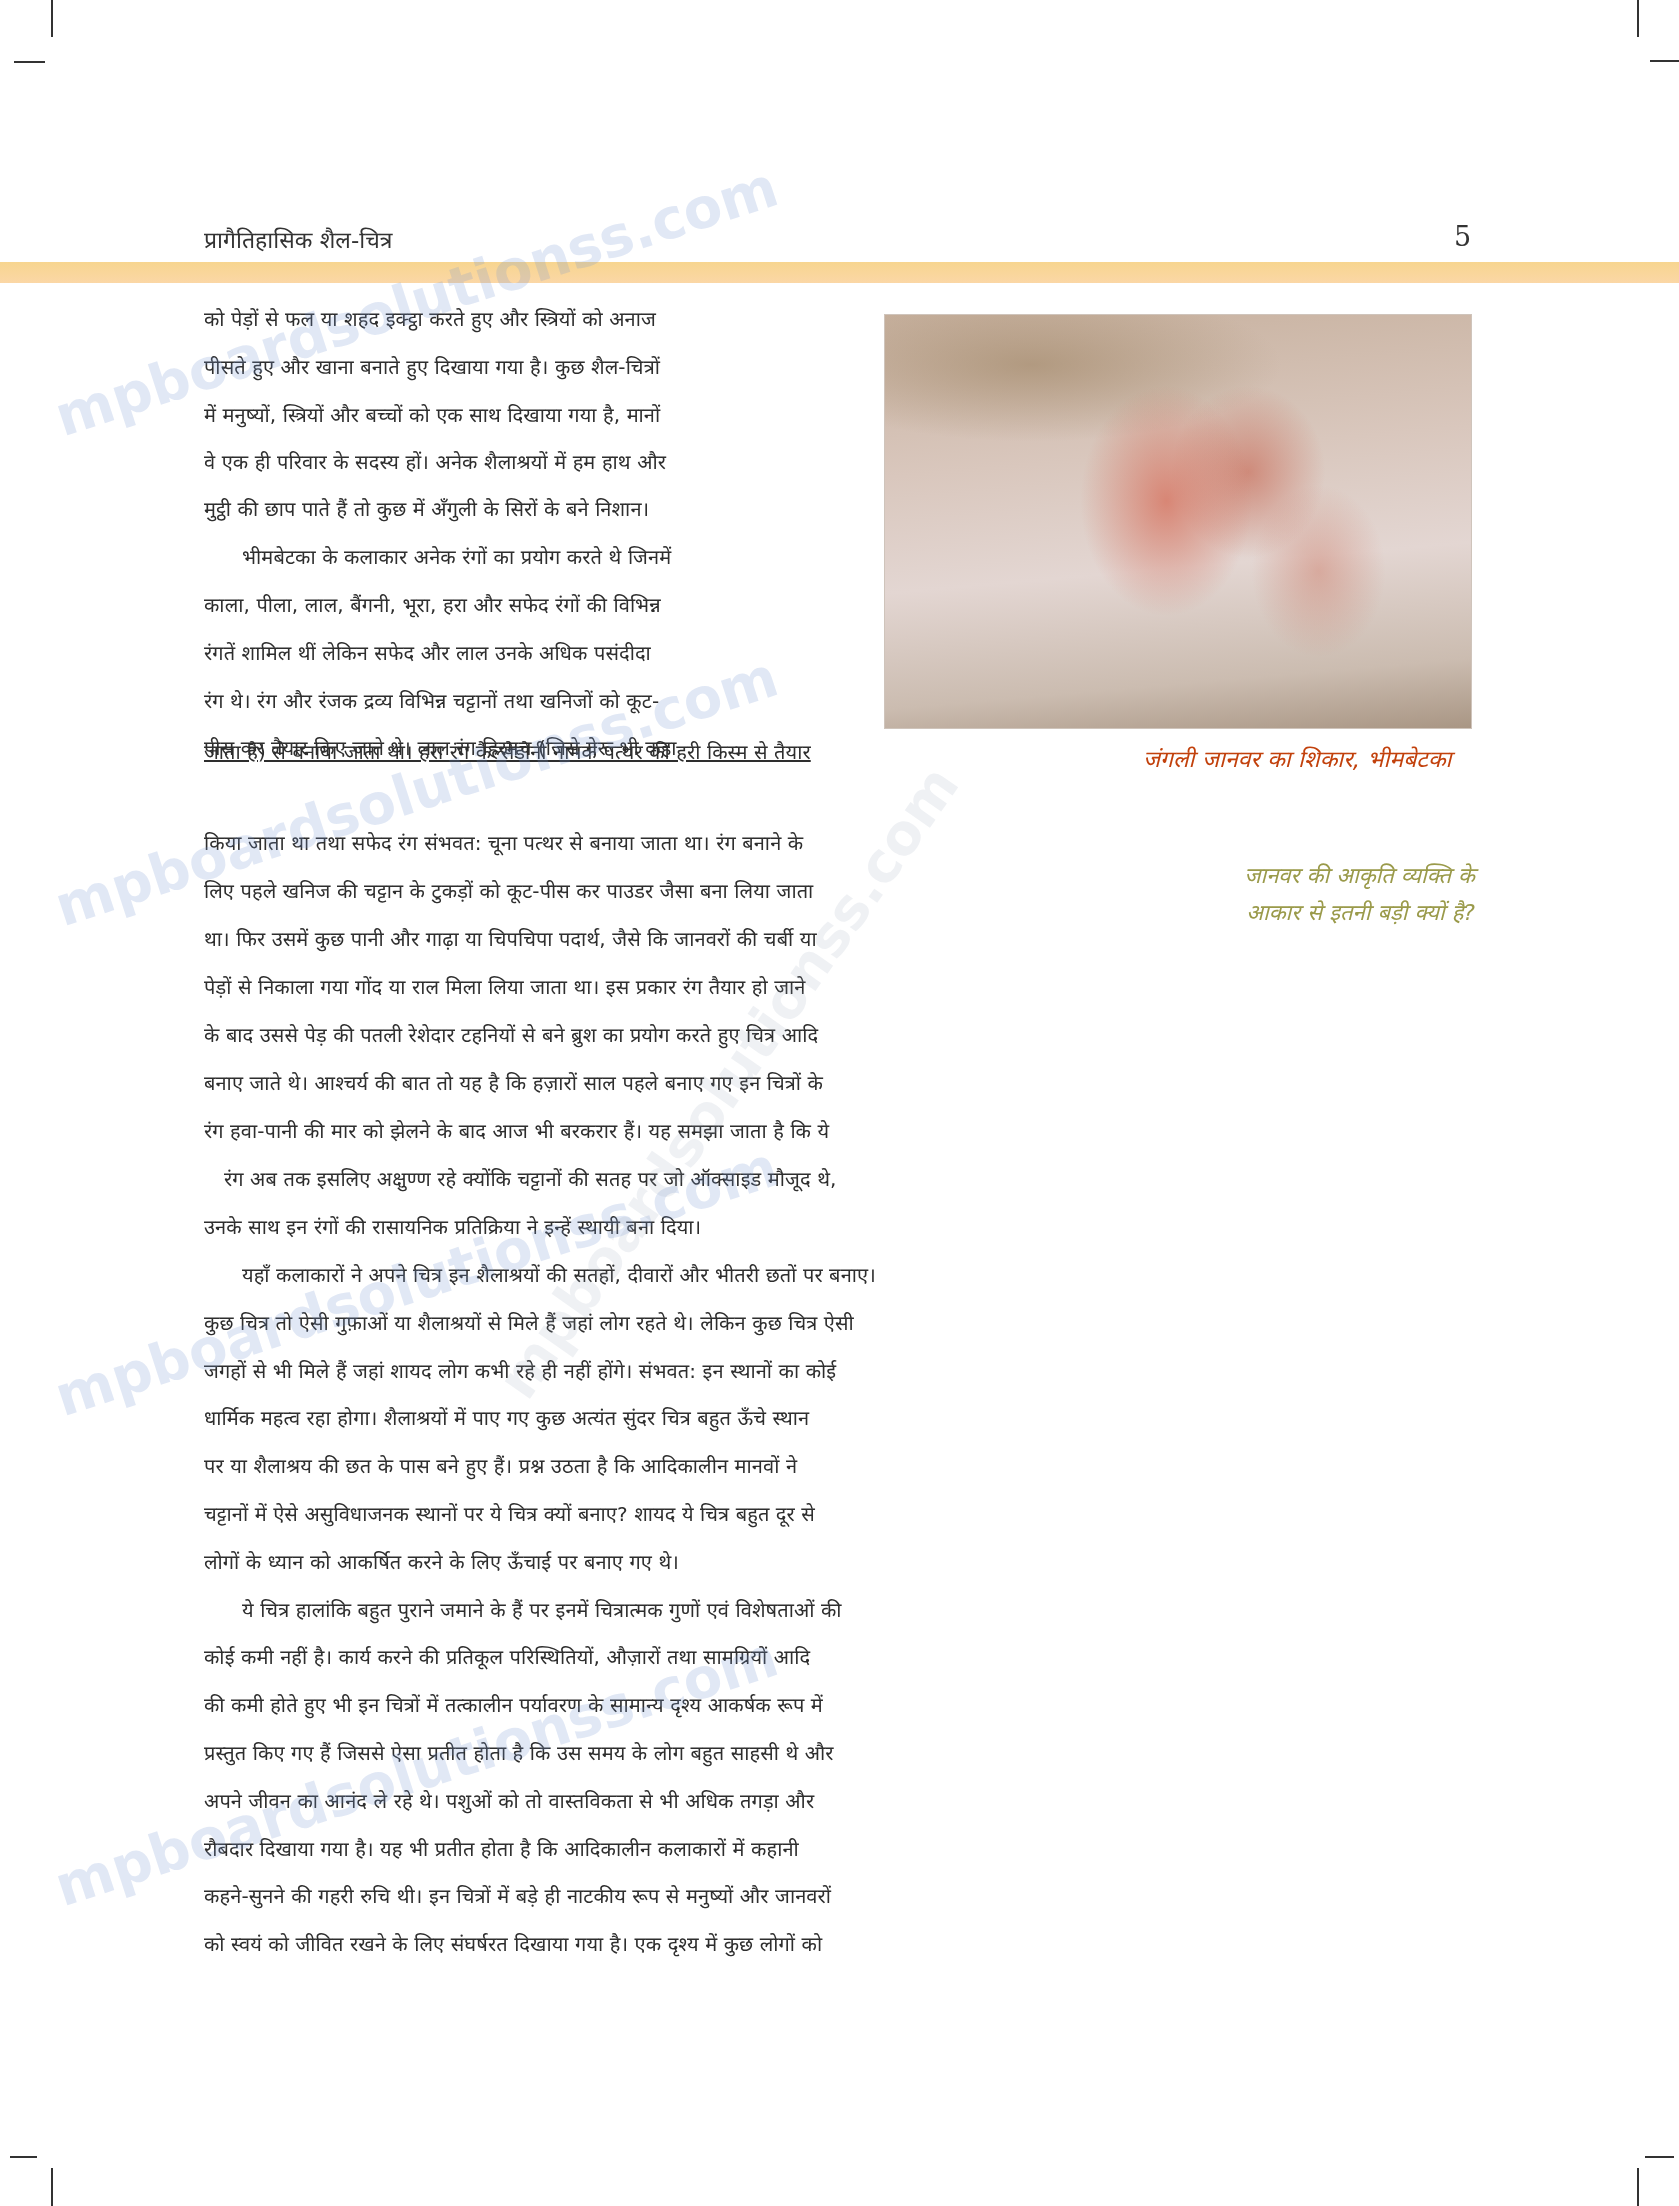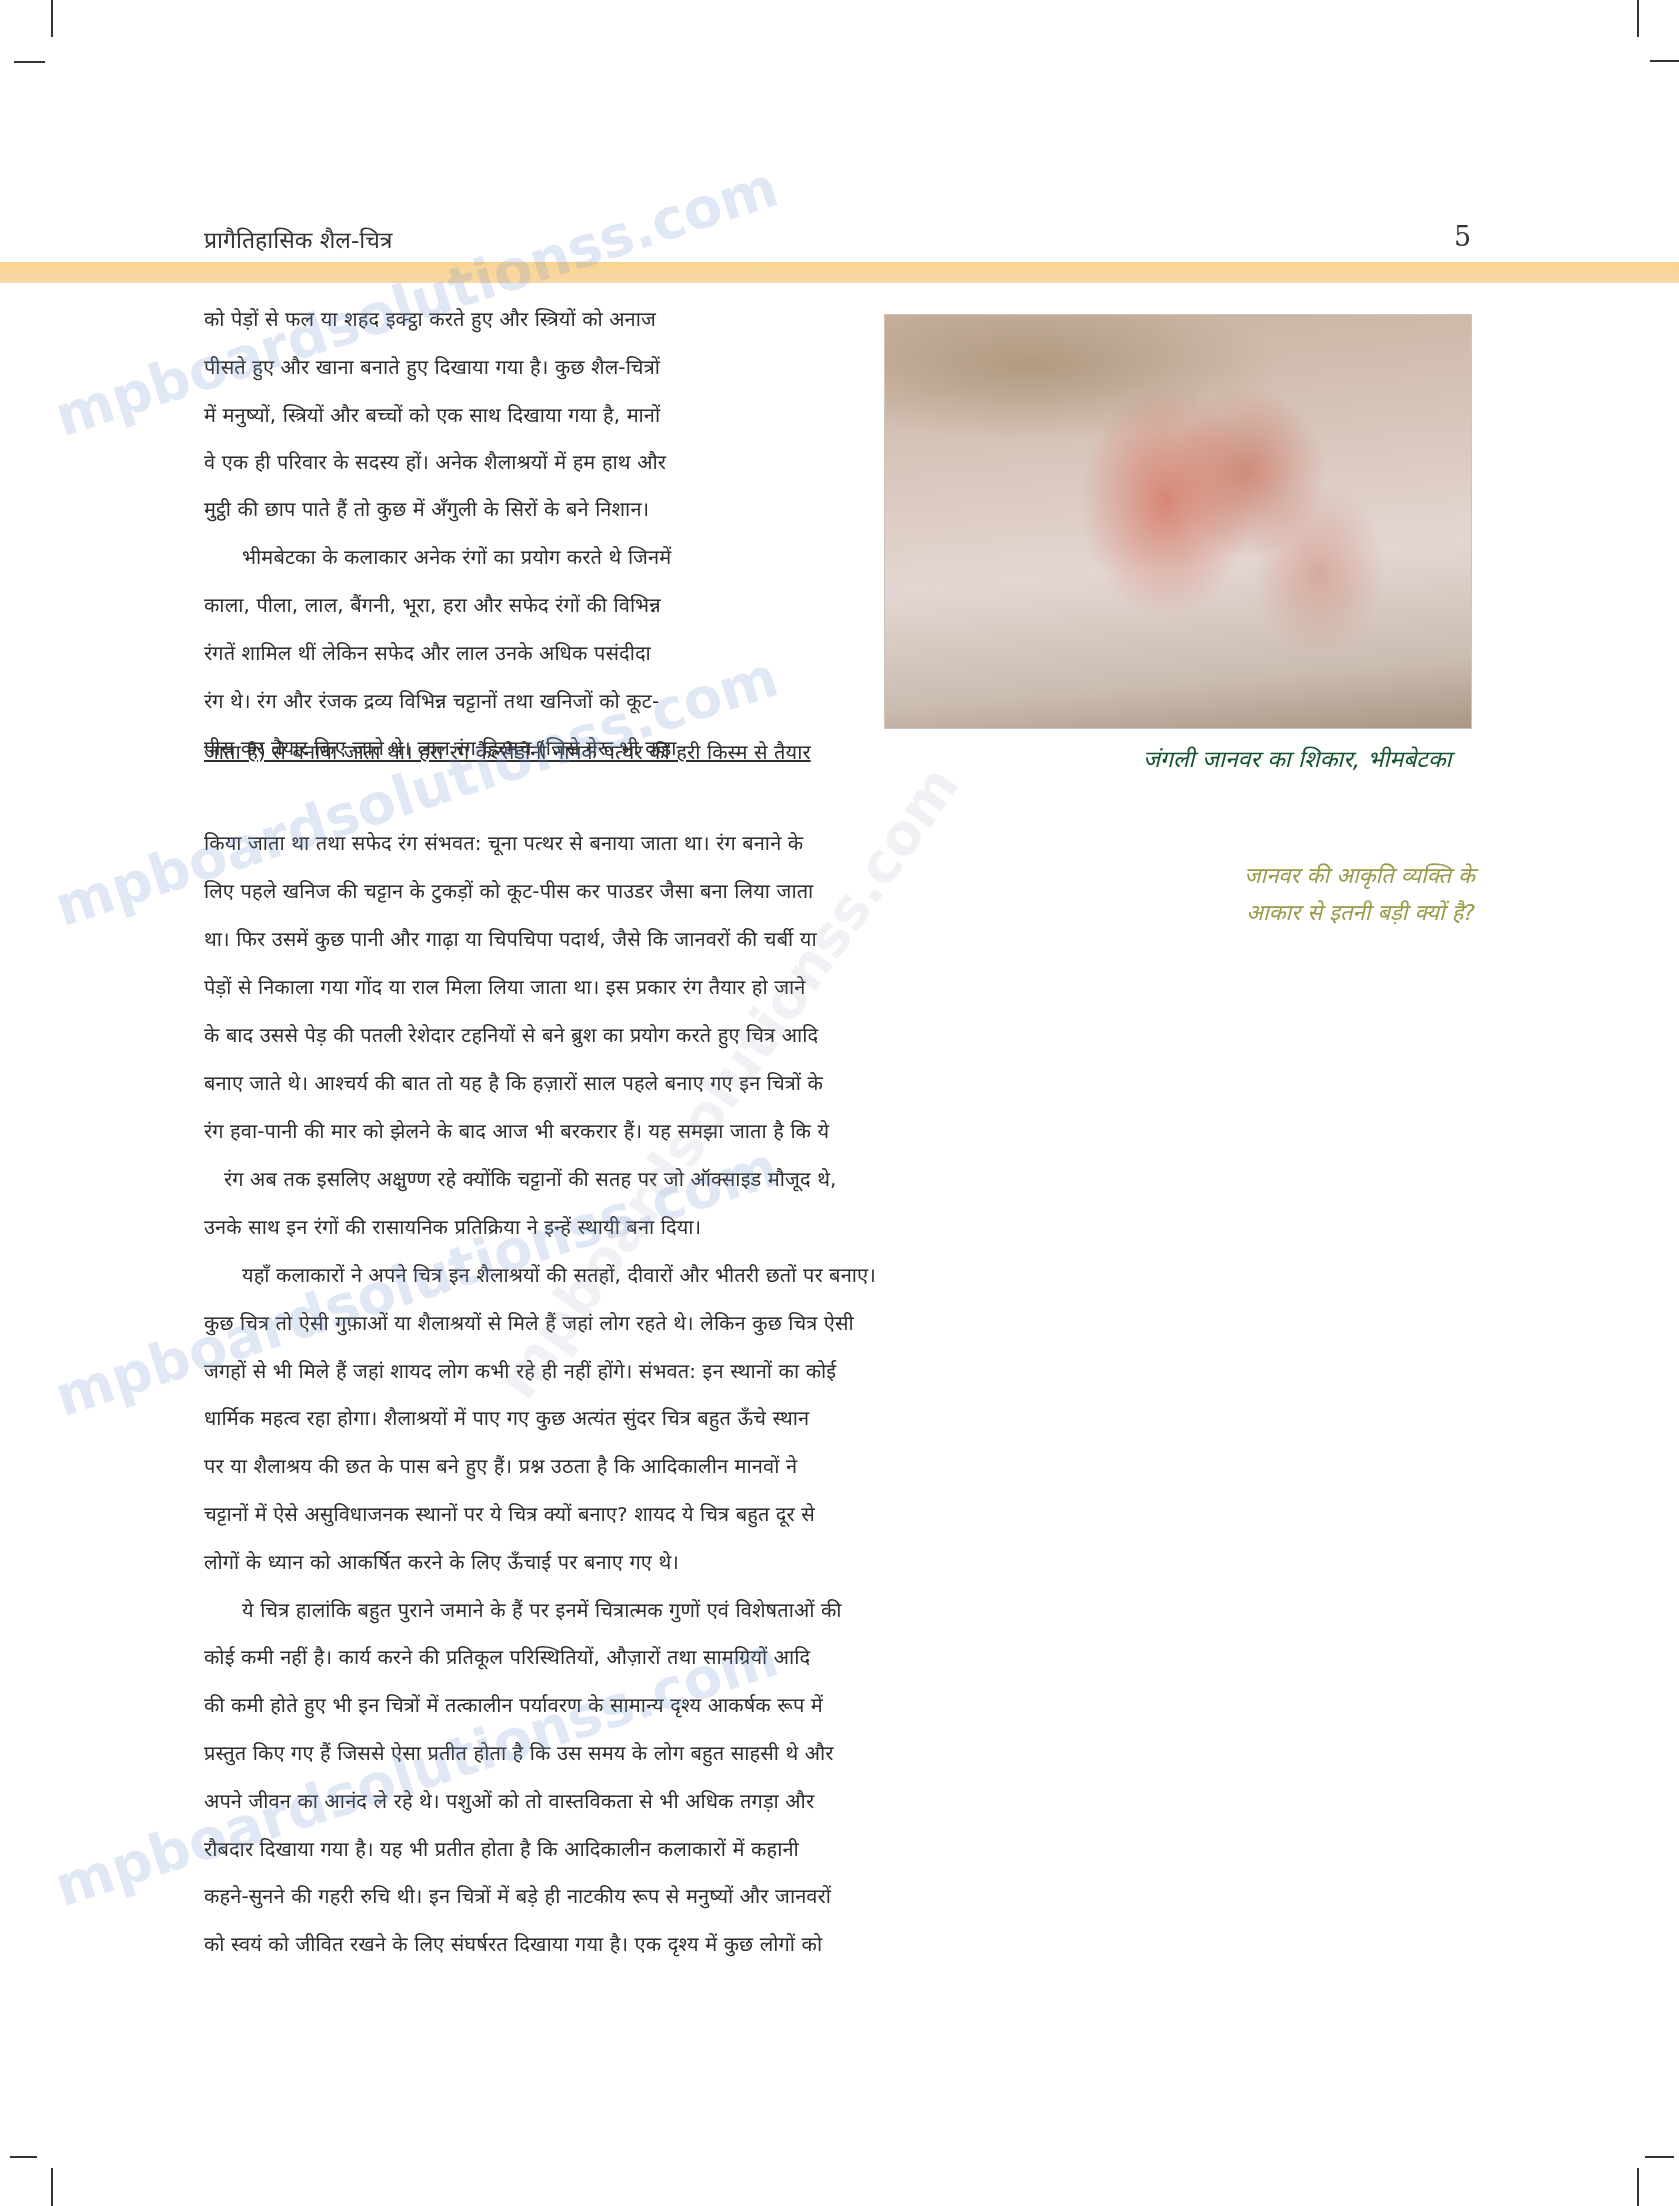--- a/index.html
+++ b/index.html
@@ -34,21 +34,21 @@
       background:
         radial-gradient(ellipse 86px 115px at 48% 45%, rgba(214,110,90,0.75), rgba(214,110,90,0) 100%),
         radial-gradient(ellipse 77px 86px at 62% 38%, rgba(200,105,85,0.65), rgba(200,105,85,0) 100%),
         radial-gradient(ellipse 67px 86px at 74% 62%, rgba(205,120,100,0.45), rgba(205,120,100,0) 100%),
         radial-gradient(ellipse 250px 77px at 25% 12%, rgba(165,140,110,0.7), rgba(165,140,110,0) 100%),
         linear-gradient(175deg, #c8b2a0 0%, #d9c7bd 35%, #e3d6d2 60%, #cbbcb0 85%, #a99684 100%);
       border: 1px solid #cfc4bb;
     }
     .photo-caption {
       position: absolute; left: 1143px; top: 742px;
-      font-size: 23px; font-style: italic; color: #14532d; white-space: nowrap;
+      font-size: 23px; font-style: italic; color: #c2410c; white-space: nowrap;
     }
     .margin-question {
       position: absolute; left: 1206px; top: 857px; width: 269px;
       font-size: 22px; font-style: italic; color: #9a9a4a; line-height: 37px;
       text-align: right;
     }
     .watermark {
       position: absolute; font-size: 56px; font-weight: bold;
       color: rgba(120,150,210,0.22); white-space: nowrap;
       transform-origin: left bottom; pointer-events: none;

